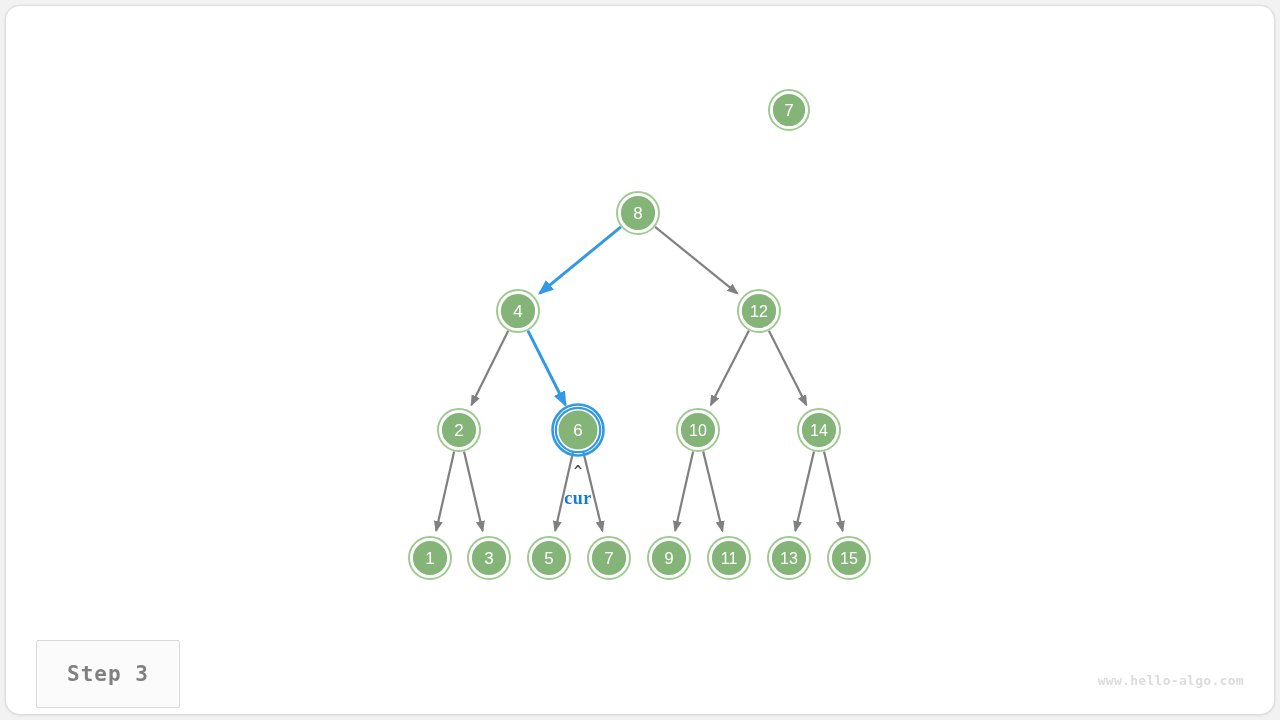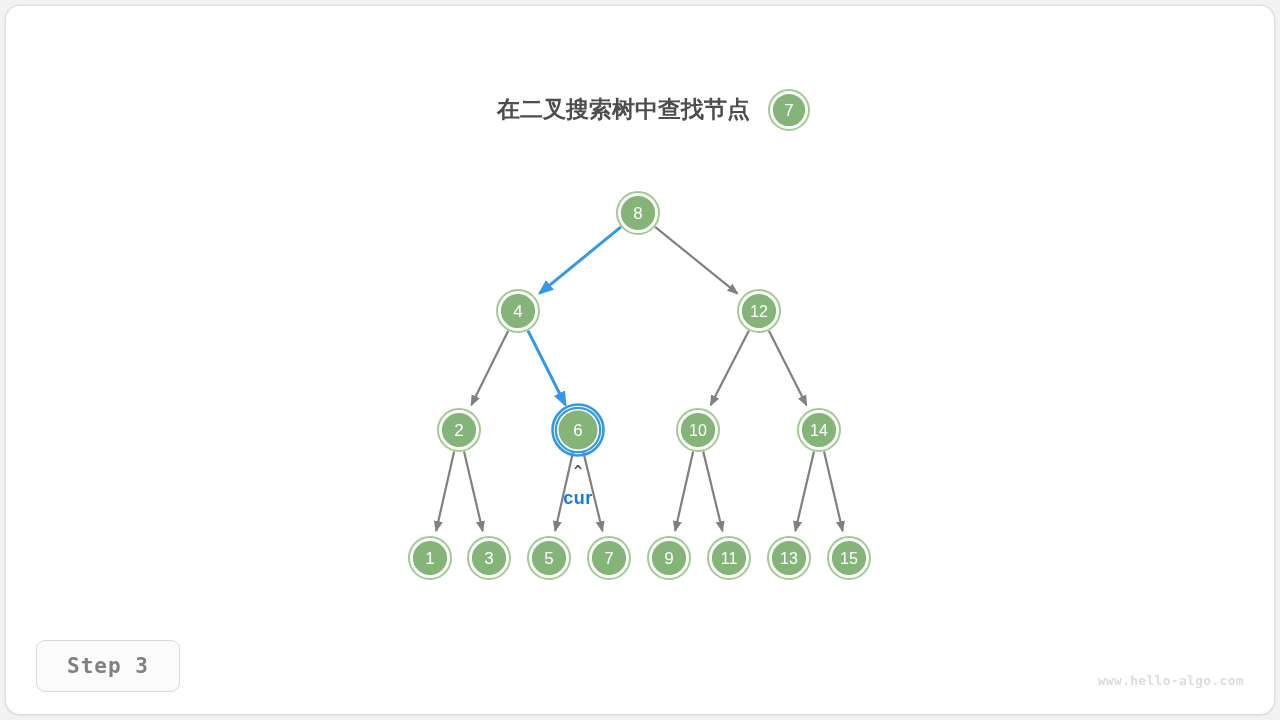--- a/index.html
+++ b/index.html
@@ -40,23 +40,23 @@
     left: 0; top: 6px;
     width: 310px;
     text-align: right;
     font-size: 23px;
     font-weight: bold;
     color: #4d4d4d;
   }
   .step-badge {
     position: absolute;
     left: 36px; top: 640px;
-    width: 144px; height: 52px;
+    width: 144px; height: 68px;
     border: 1px solid #d9d9d9;
-    border-radius: 9px;
+    border-radius: 2px;
     background: #fbfbfb;
     display: flex;
     align-items: center;
     justify-content: center;
     font-family: "DejaVu Sans Mono", "Liberation Mono", monospace;
     font-weight: bold;
     font-size: 21px;
     color: #808080;
     letter-spacing: 1px;
   }
@@ -72,21 +72,21 @@
   .cur-caret {
     position: absolute;
     font-family: "DejaVu Sans Mono", "Liberation Mono", monospace;
     font-size: 14px;
     font-weight: bold;
     color: #4d4d4d;
     transform: translate(-50%, -50%);
   }
   .cur-label {
     position: absolute;
-    font-family: Liberation Sans, sans-serif;
+    font-family: Liberation Serif, serif;
     font-size: 18px;
     font-weight: bold;
     color: #1479d7;
     transform: translate(-50%, -50%);
     letter-spacing: 0.5px;
   }
   .node-text {
     font-family: "Liberation Sans", sans-serif;
     fill: #ffffff;
     font-size: 17px;
@@ -96,23 +96,20 @@
   .node-text-small {
     font-size: 16px;
   }
 </style>
 </head>
 <body>
 
 <div id="stage">
   <div id="card"></div>
 
-  <div class="title-row">
-    <div class="title-label">在二叉搜索树中查找节点</div>
-  </div>
 
   <svg id="svg-layer" viewBox="0 0 1280 720" xmlns="http://www.w3.org/2000/svg">
     <defs>
       <marker id="arrow-gray" viewBox="0 0 10 10" refX="8.5" refY="5" markerWidth="5.2" markerHeight="5.2" orient="auto-start-reverse">
         <path d="M 0 1 L 10 5 L 0 9 z" fill="#808080"></path>
       </marker>
       <marker id="arrow-blue" viewBox="0 0 10 10" refX="8.5" refY="5" markerWidth="5.2" markerHeight="5.2" orient="auto-start-reverse">
         <path d="M 0 1 L 10 5 L 0 9 z" fill="#3399e6"></path>
       </marker>
     </defs>

